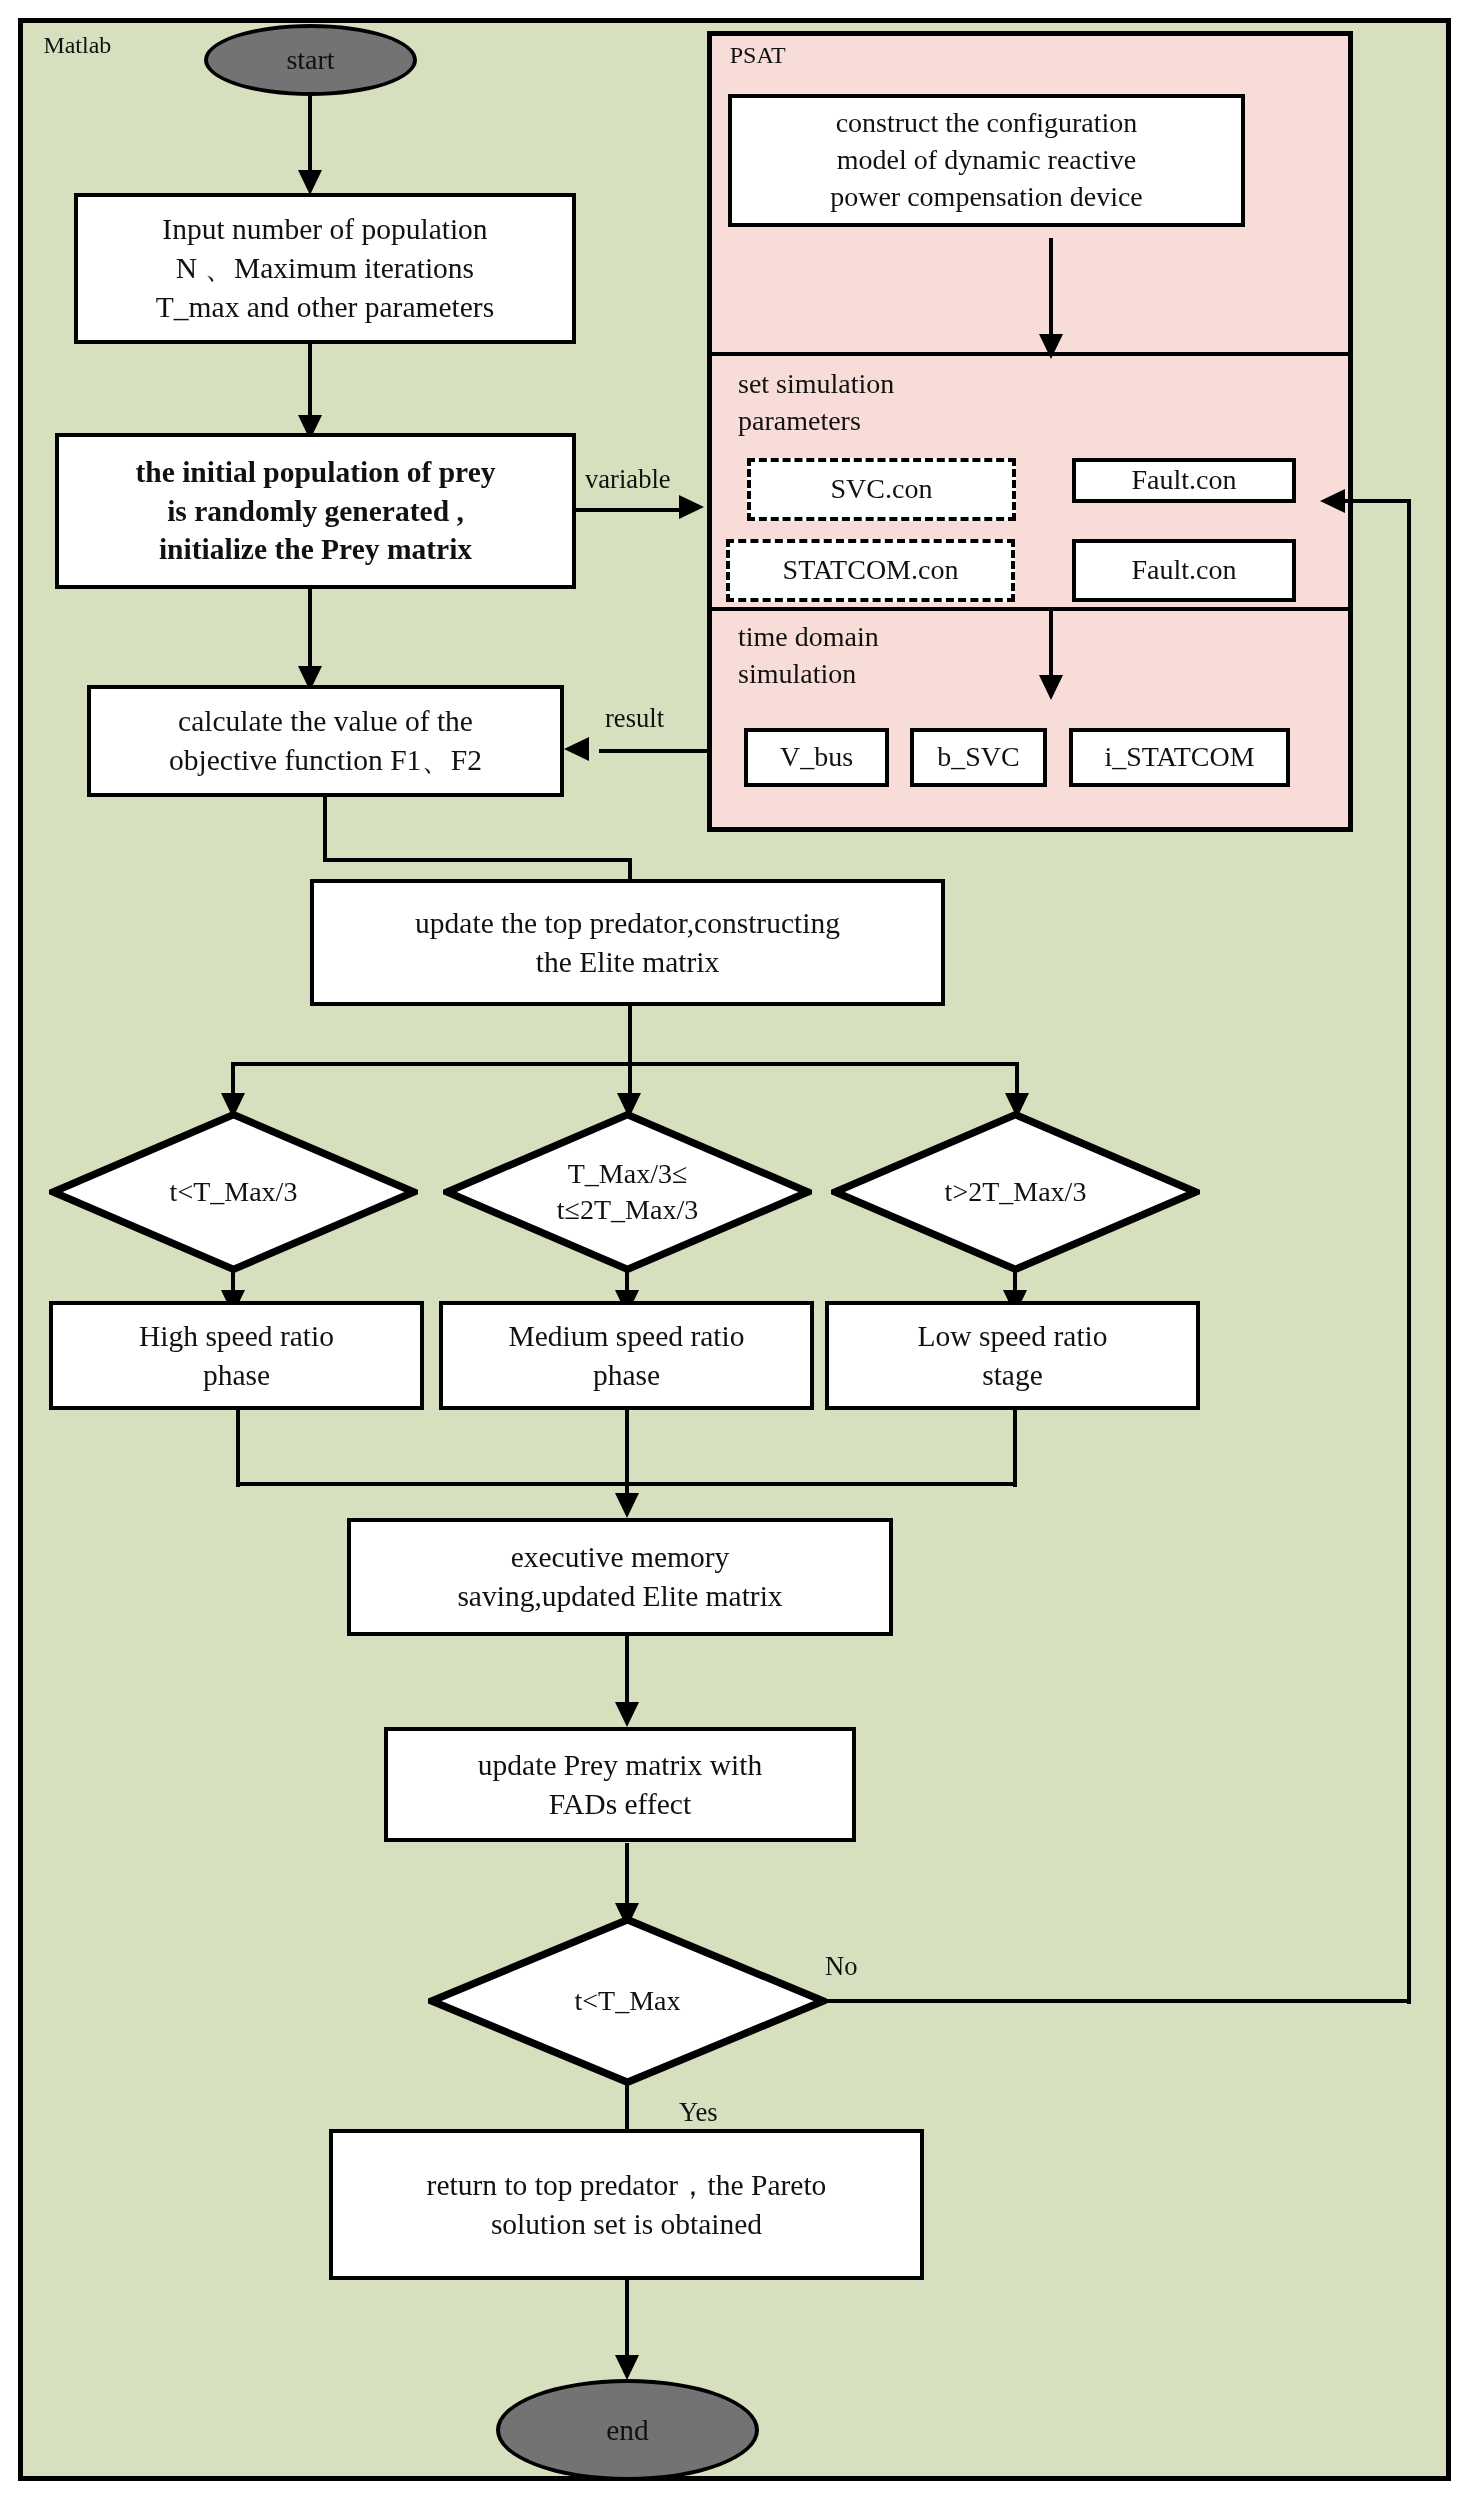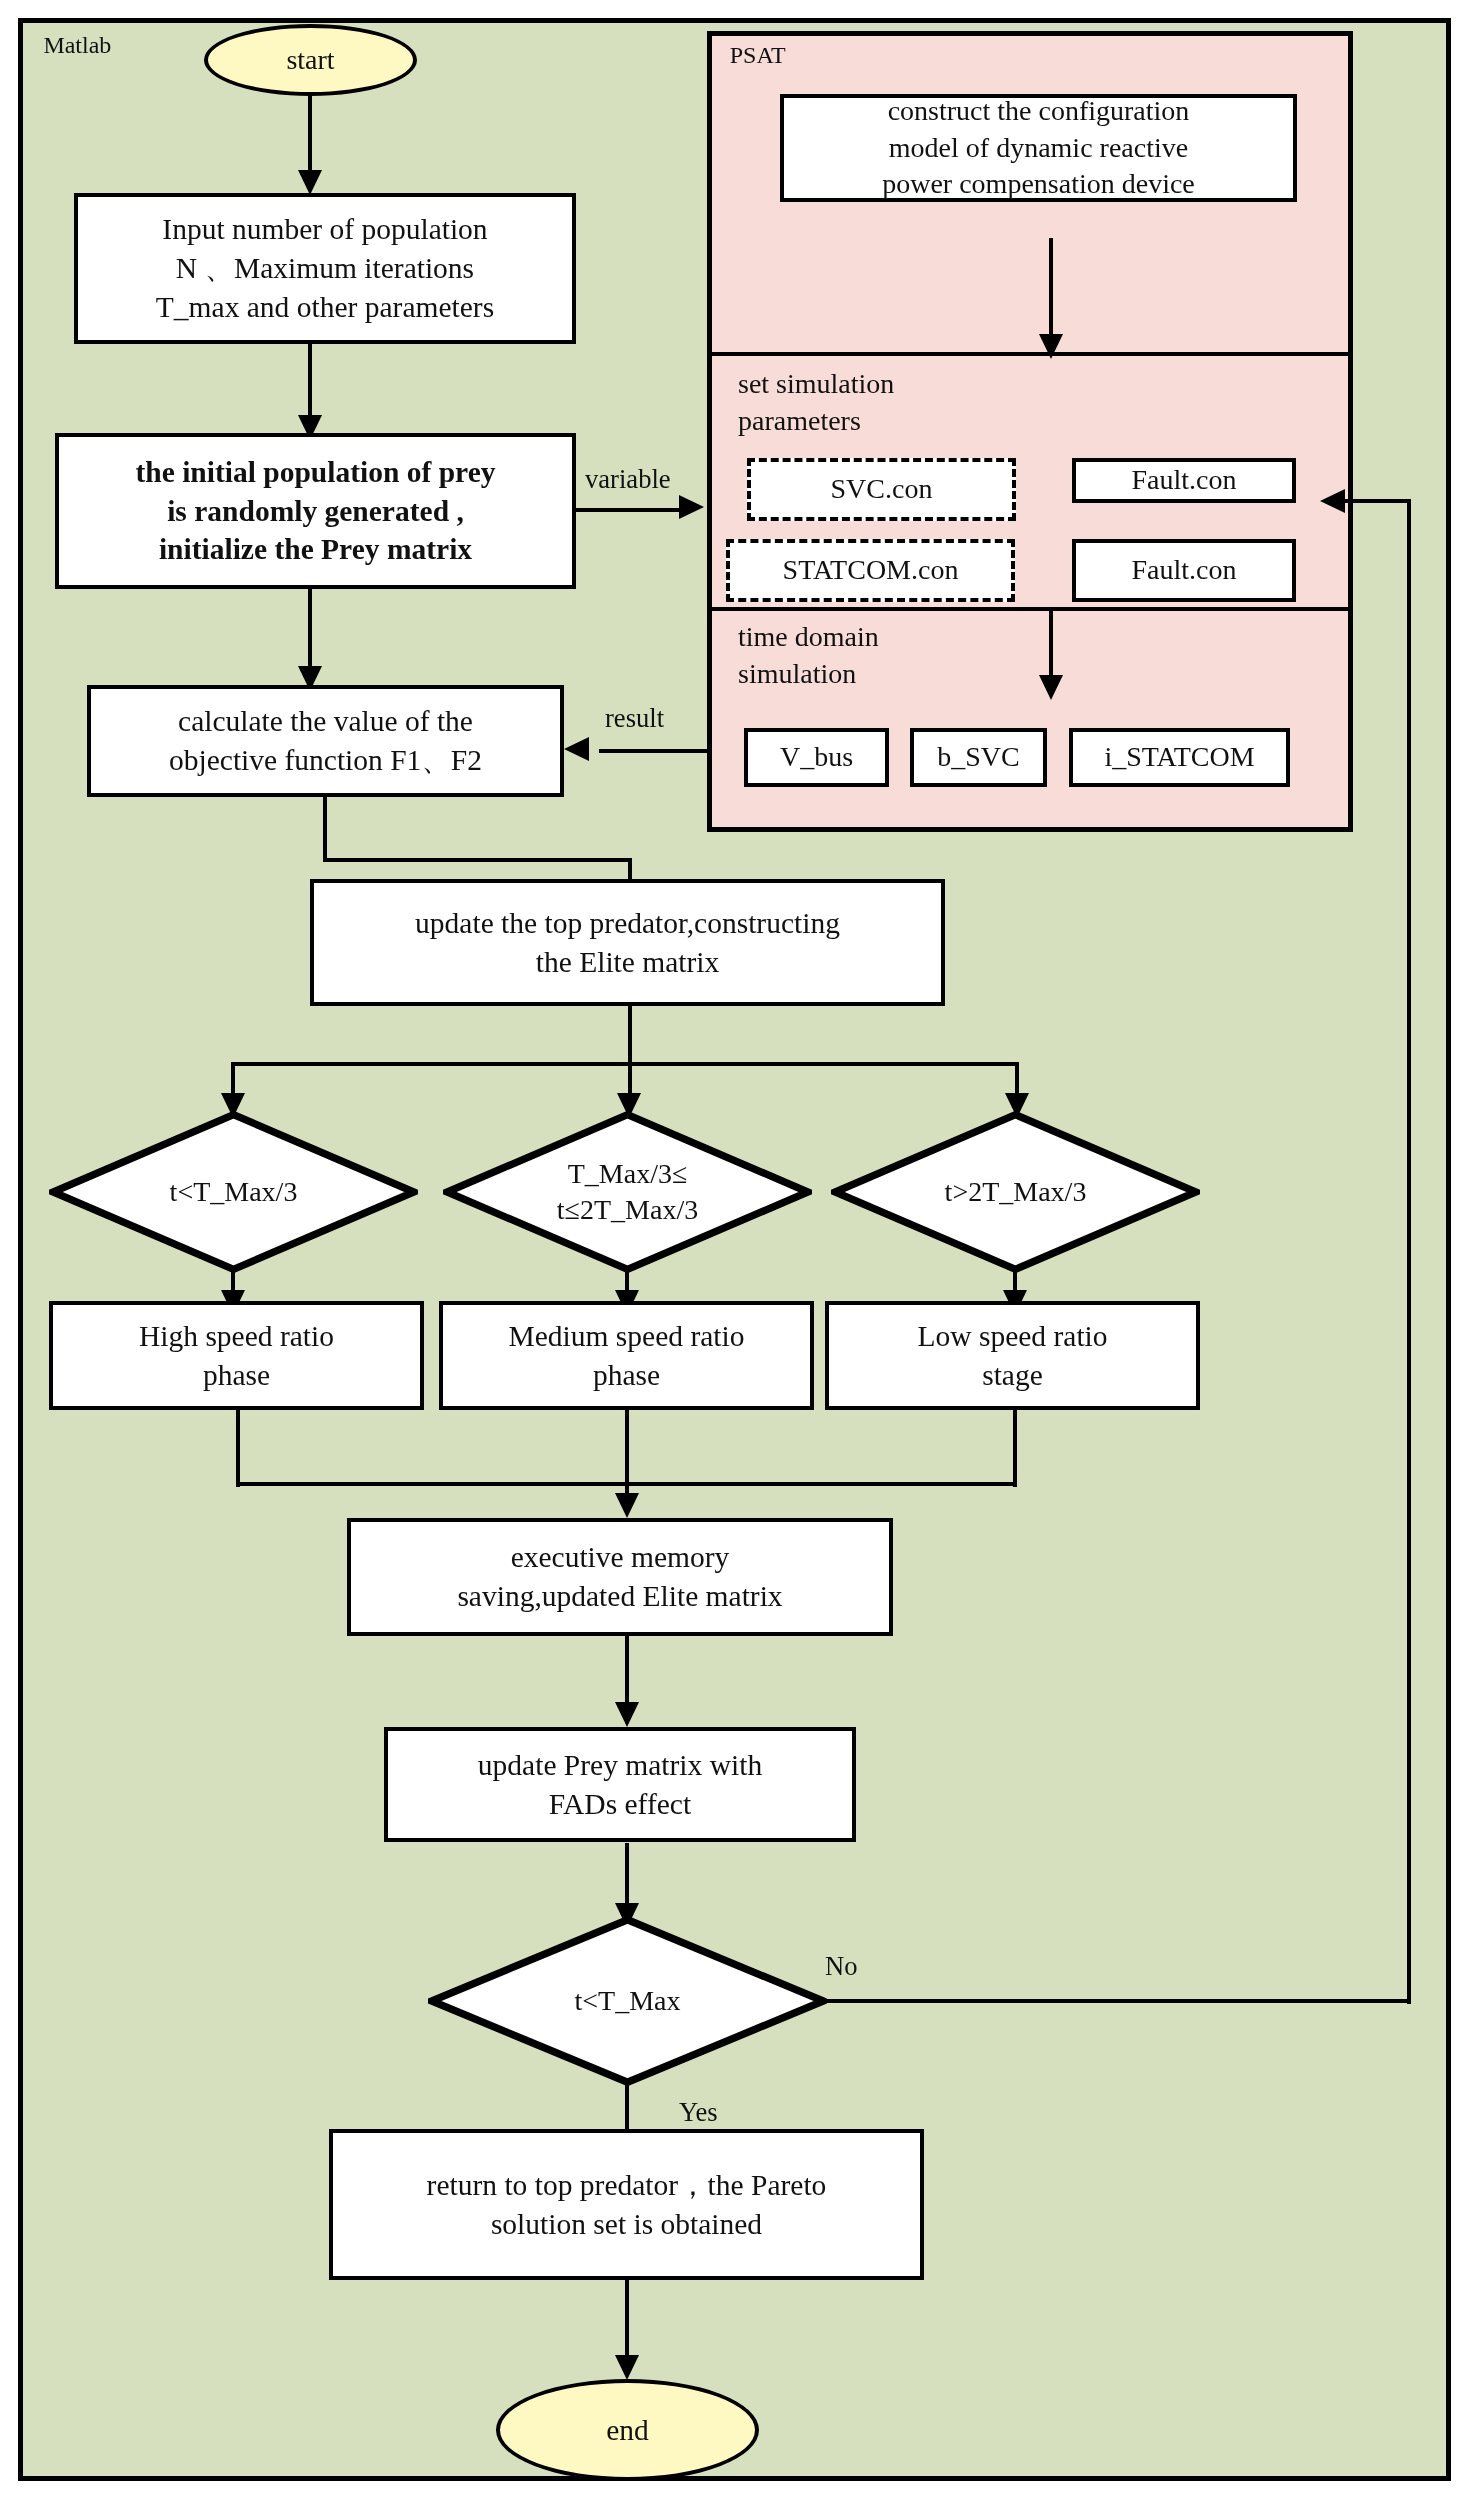--- a/index.html
+++ b/index.html
@@ -8,21 +8,21 @@
   #matlab-panel{position:absolute;left:17.7px;top:17.7px;width:1433px;height:2463px;
     background:#d6e0be;border:5.2px solid #000;box-sizing:border-box;}
   #psat-panel{position:absolute;left:707px;top:31px;width:646px;height:801px;
     background:#f8dcd8;border:5.2px solid #000;box-sizing:border-box;}
   .panel-label{position:absolute;font-size:24px;color:#111;white-space:nowrap;}
   .hsep{position:absolute;background:#000;height:4.4px;}
   .node{position:absolute;background:#fff;border:4.4px solid #000;box-sizing:border-box;
     display:flex;align-items:center;justify-content:center;text-align:center;color:#111;}
   .node.dashed{border:4.4px dashed #000;}
   .node .lbl{line-height:1.32;padding:0 4.4px;display:block;}
-  .term{position:absolute;background:#fef9c3;border:4.4px solid #000;border-radius:50%;
+  .term{position:absolute;background:#737373;border:4.4px solid #000;border-radius:50%;
     box-sizing:border-box;display:flex;align-items:center;justify-content:center;color:#111;}
   .diamond{position:absolute;}
   .diamond svg{position:absolute;left:0;top:0;}
   .diamond .dtext{position:absolute;left:0;top:0;width:100%;height:100%;
     display:flex;align-items:center;justify-content:center;text-align:center;
     color:#111;line-height:1.28;pointer-events:none;}
   .ln{position:absolute;background:#000;}
   .ln.v{width:4.4px;}
   .ln.h{height:4.4px;}
   .ar{position:absolute;width:0;height:0;}
@@ -41,21 +41,21 @@
     <div class="panel-label" style="left:20.7px;top:8.9px;">Matlab</div>
   </div>
 
   <div id="psat-panel">
     <div class="panel-label" style="left:17.7px;top:5.9px;">PSAT</div>
 
     <div class="hsep" style="left:0;top:316px;width:636px;"></div>
     <div class="hsep" style="left:0;top:571px;width:636px;"></div>
   </div>
 
-  <div class="node" style="left:780px;top:94px;width:517px;height:108px;">
+  <div class="node" style="left:728px;top:94px;width:517px;height:133px;">
     <span class="lbl f38">
       <span>construct the configuration</span><br>
       <span>model of dynamic reactive</span><br>
       <span>power compensation device</span>
     </span>
   </div>
 
   <div class="panel-label f38" style="left:738px;top:366px;line-height:1.32;">
     <span>set simulation</span><br>
     <span>parameters</span>

